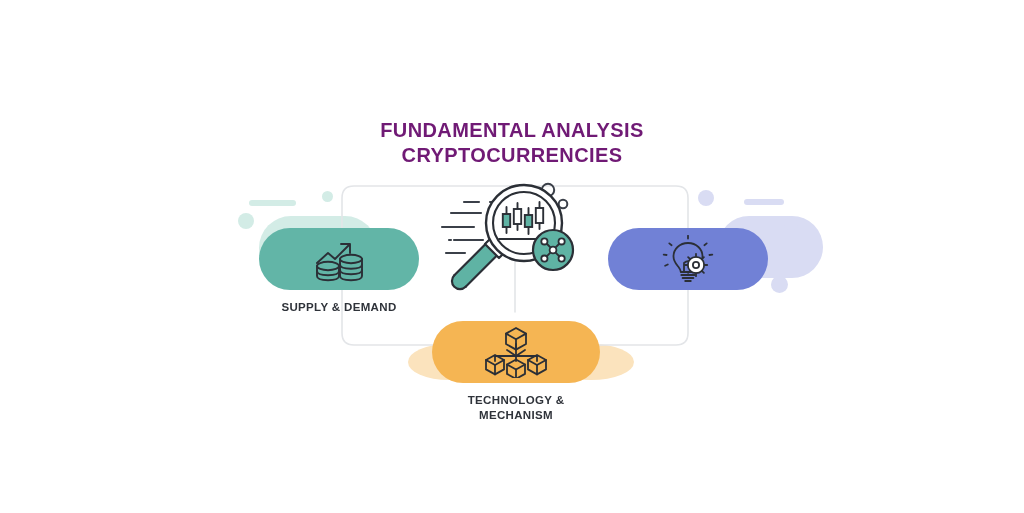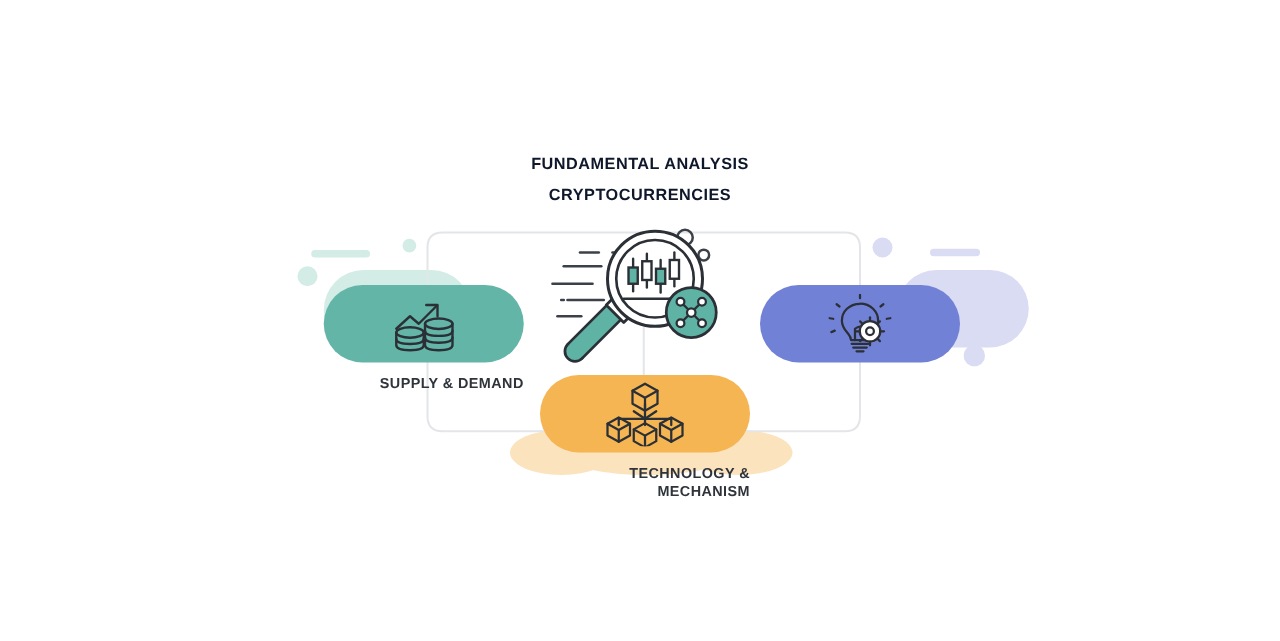--- a/index.html
+++ b/index.html
@@ -25,24 +25,24 @@
   .title-block {
     position: absolute;
     left: 0;
     top: 118px;
     width: 1024px;
     text-align: center;
     pointer-events: none;
   }
   .title-line {
     display: block;
-    font-size: 13px;
+    font-size: 20px;
     font-weight: bold;
     letter-spacing: 0.4px;
-    color: #0f172a;
+    color: #701a75;
     line-height: 25px;
   }
 
   
   .deco {
     position: absolute;
     z-index: 1;
   }
   .deco-rr { border-radius: 34px; }
   .deco-dot { border-radius: 50%; }
@@ -65,21 +65,21 @@
   }
   .pill {
     border-radius: 999px;
     display: flex;
     align-items: center;
     justify-content: center;
     box-sizing: border-box;
   }
   .node-label {
     margin-top: 10px;
-    text-align: right;
+    text-align: center;
     font-size: 11.5px;
     font-weight: bold;
     letter-spacing: 0.35px;
     color: #2f333a;
     line-height: 15px;
     white-space: pre-line;
   }
 
   
   #center-emblem {
@@ -177,21 +177,21 @@
             <path d="M -5.8 -5.8 L -7.9 -7.9"></path>
             <path d="M 5.8 -5.8 L 7.9 -7.9"></path>
             <path d="M -5.8 5.8 L -7.9 7.9"></path>
             <path d="M 5.8 5.8 L 7.9 7.9"></path>
           </g>
         </g>
       </svg>
     </div>
   </div>
 
-  <div class="node" style="left:432px;top:300px;width:168px;">
+  <div class="node" style="left:432px;top:321px;width:168px;">
     <div class="pill" style="width:168px;height:62px;background:#f5b553;">
       <svg width="76" height="52" viewBox="0 0 76 52">
         <g fill="none" stroke="#2b2f36" stroke-width="1.8" stroke-linecap="round" stroke-linejoin="round">
 
           <path d="M 38 18 L 38 30"></path>
           <path d="M 17 30 L 59 30"></path>
           <path d="M 17 30 L 17 35"></path>
           <path d="M 38 30 L 38 35"></path>
           <path d="M 59 30 L 59 35"></path>
           <path d="M 29 24 L 38 30 L 47 24"></path>

